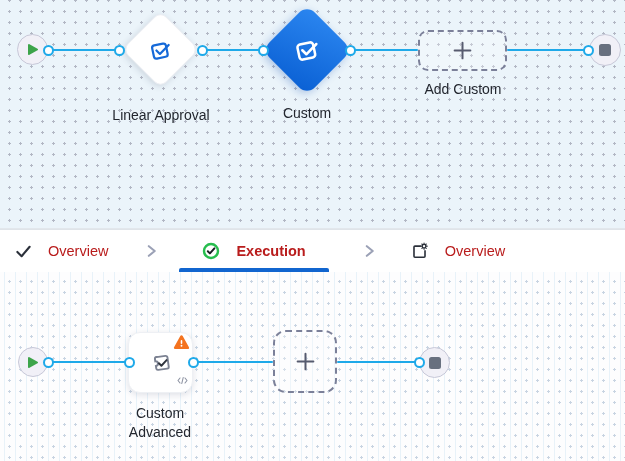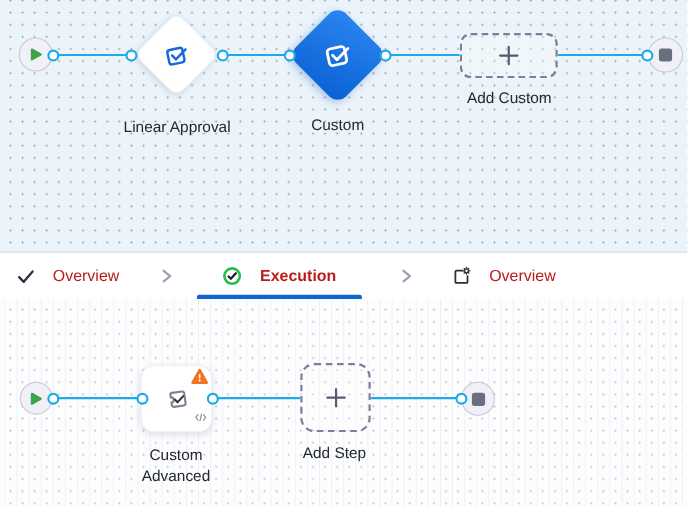--- a/index.html
+++ b/index.html
@@ -200,21 +200,20 @@
     <div class="flow-label" style="left:100px;top:132px;width:120px">
       <div>Custom</div>
       <div>Advanced</div>
     </div>
 
     <div class="add-box" style="left:273px;top:58px;width:64px;height:63px;border-radius:13px">
       <svg width="21" height="21" viewBox="0 0 20 20">
         <path d="M10 2.5 V17.5 M2.5 10 H17.5" stroke="currentColor" stroke-width="1.9" stroke-linecap="round"></path>
       </svg>
     </div>
-    <div class="flow-label" style="left:254px;top:130px;width:100px">Add Step</div>
 
     <div class="term-node" style="left:419px;top:75px;width:31px;height:31px">
       <span class="stop-square"></span>
     </div>
     <div class="port" style="left:413.5px;top:84.5px"></div>
   </div>
 
 </div>
 
 </body></html>

